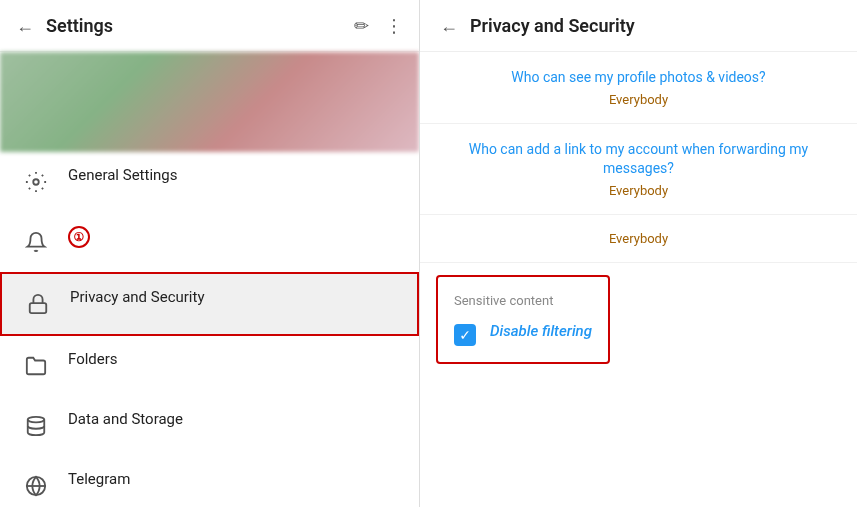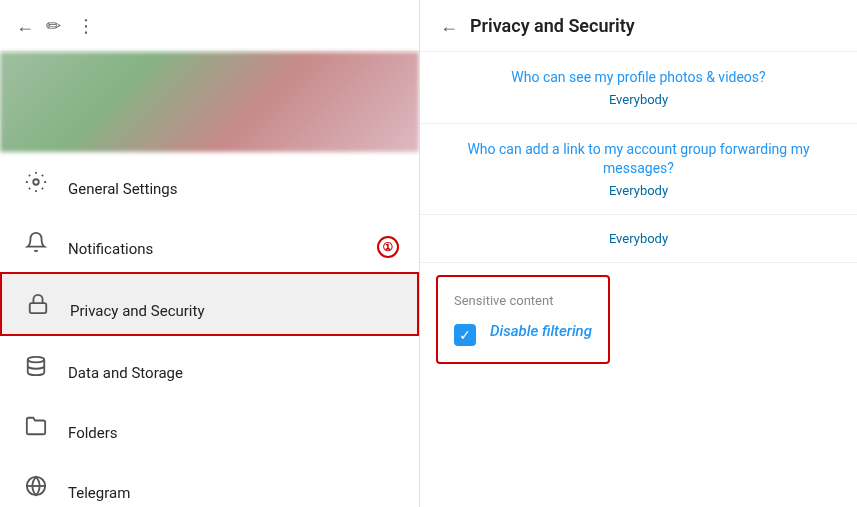--- a/index.html
+++ b/index.html
@@ -76,21 +76,21 @@
 
     
     .menu-list {
       flex: 1;
       overflow-y: auto;
       background: #fff;
     }
 
     .menu-item {
       display: flex;
-      align-items: flex-end;
+      align-items: flex-start;
       padding: 14px 20px;
       cursor: pointer;
       position: relative;
       border-bottom: none;
     }
 
     .menu-item.active {
       background: #f0f0f0;
       border: 2px solid #c00;
     }
@@ -171,21 +171,21 @@
 
     .privacy-question {
       font-size: 14px;
       color: #2196F3;
       margin-bottom: 4px;
       line-height: 1.4;
     }
 
     .privacy-value {
       font-size: 13px;
-      color: #0369a1;
+      color: #a16207;
     }
 
     .sensitive-section {
       margin: 8px 28px 16px 16px;
       border: 2px solid #c00;
       border-radius: 4px;
       padding: 16px;
       background: #fff;
       position: relative;
     }
@@ -240,20 +240,21 @@
       line-height: 1.4;
     }
   </style>
 </head>
 <body>
 
 <div class="left-panel">
 
   <div class="left-header">
     <span class="header-back">←</span>
+    <span class="header-title">Settings</span>
     <div class="header-icons">
       <span class="header-icon">✏</span>
       <span class="header-icon">⋮</span>
     </div>
   </div>
 
   <div class="profile-banner"></div>
 
   <div class="menu-list">
 
@@ -267,52 +268,51 @@
       <span class="menu-label">General Settings</span>
     </div>
 
     <div class="menu-item" style="position:relative;">
       <div class="menu-icon">
         <svg width="22" height="22" viewBox="0 0 24 24" fill="none" stroke="#555" stroke-width="2">
           <path d="M18 8A6 6 0 0 0 6 8c0 7-3 9-3 9h18s-3-2-3-9"></path>
           <path d="M13.73 21a2 2 0 0 1-3.46 0"></path>
         </svg>
       </div>
-      <span class="menu-label">Notifications</span>
       <div class="badge-circle">①</div>
     </div>
 
     <div class="menu-item active">
       <div class="menu-icon">
         <svg width="22" height="22" viewBox="0 0 24 24" fill="none" stroke="#555" stroke-width="2">
           <rect x="3" y="11" width="18" height="11" rx="2" ry="2"></rect>
           <path d="M7 11V7a5 5 0 0 1 10 0v4"></path>
         </svg>
       </div>
       <span class="menu-label">Privacy and Security</span>
+    </div>
+
+    <div class="menu-item">
+      <div class="menu-icon">
+        <svg width="22" height="22" viewBox="0 0 24 24" fill="none" stroke="#555" stroke-width="2">
+          <path d="M22 19a2 2 0 0 1-2 2H4a2 2 0 0 1-2-2V5a2 2 0 0 1 2-2h5l2 3h9a2 2 0 0 1 2 2z"></path>
+        </svg>
+      </div>
+      <span class="menu-label">Folders</span>
     </div>
 
     <div class="menu-item">
       <div class="menu-icon">
         <svg width="22" height="22" viewBox="0 0 24 24" fill="none" stroke="#555" stroke-width="2">
           <ellipse cx="12" cy="5" rx="9" ry="3"></ellipse>
           <path d="M21 12c0 1.66-4 3-9 3s-9-1.34-9-3"></path>
           <path d="M3 5v14c0 1.66 4 3 9 3s9-1.34 9-3V5"></path>
         </svg>
       </div>
       <span class="menu-label">Data and Storage</span>
-    </div>
-
-    <div class="menu-item">
-      <div class="menu-icon">
-        <svg width="22" height="22" viewBox="0 0 24 24" fill="none" stroke="#555" stroke-width="2">
-          <path d="M22 19a2 2 0 0 1-2 2H4a2 2 0 0 1-2-2V5a2 2 0 0 1 2-2h5l2 3h9a2 2 0 0 1 2 2z"></path>
-        </svg>
-      </div>
-      <span class="menu-label">Folders</span>
     </div>
 
     <div class="menu-item">
       <div class="menu-icon">
         <svg width="22" height="22" viewBox="0 0 24 24" fill="none" stroke="#555" stroke-width="2">
           <circle cx="12" cy="12" r="10"></circle>
           <line x1="2" y1="12" x2="22" y2="12"></line>
           <path d="M12 2a15.3 15.3 0 0 1 4 10 15.3 15.3 0 0 1-4 10 15.3 15.3 0 0 1-4-10 15.3 15.3 0 0 1 4-10z"></path>
         </svg>
       </div>
@@ -330,21 +330,21 @@
   </div>
 
   <div class="right-content">
 
     <div class="privacy-item">
       <div class="privacy-question">Who can see my profile photos &amp; videos?</div>
       <div class="privacy-value">Everybody</div>
     </div>
 
     <div class="privacy-item">
-      <div class="privacy-question">Who can add a link to my account group forwarding my messages?</div>
+      <div class="privacy-question">Who can add a link to my account when forwarding my messages?</div>
       <div class="privacy-value">Everybody</div>
     </div>
 
     <div class="privacy-item">
       <div class="privacy-value">Everybody</div>
     </div>
 
     <div style="position:relative; display:flex; align-items:flex-start; margin-top:4px;">
       <div class="sensitive-section">
         <div class="sensitive-title">Sensitive content</div>

